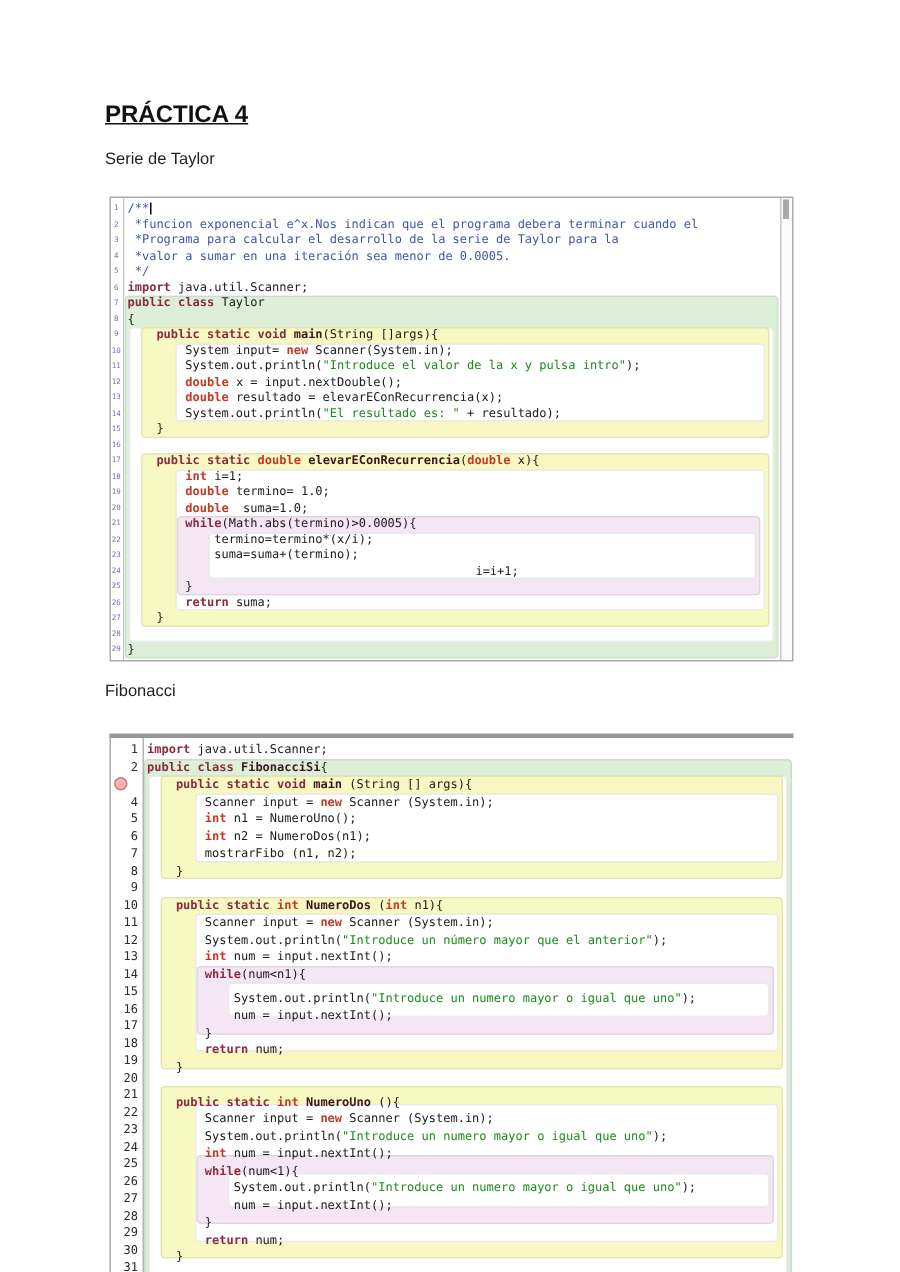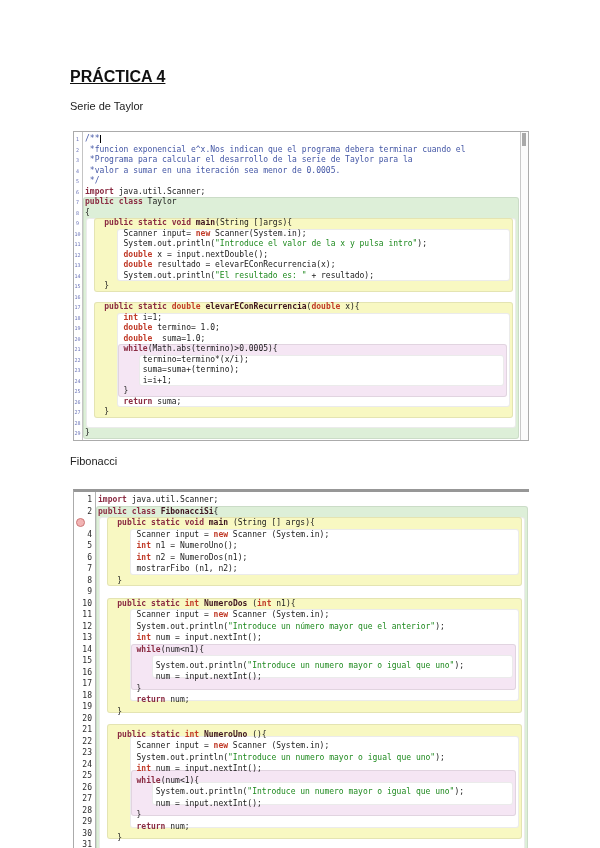--- a/index.html
+++ b/index.html
@@ -104,35 +104,35 @@
       <div class="code-lines" style="padding-top: 2px;">
         <div class="cl" style="height: 10.5px; line-height: 10.5px;"><span class="tk-c">/**</span><span class="cursor"></span></div>
         <div class="cl" style="height: 10.5px; line-height: 10.5px;"><span class="tk-c"> *funcion exponencial e^x.Nos indican que el programa debera terminar cuando el</span></div>
         <div class="cl" style="height: 10.5px; line-height: 10.5px;"><span class="tk-c"> *Programa para calcular el desarrollo de la serie de Taylor para la</span></div>
         <div class="cl" style="height: 10.5px; line-height: 10.5px;"><span class="tk-c"> *valor a sumar en una iteración sea menor de 0.0005.</span></div>
         <div class="cl" style="height: 10.5px; line-height: 10.5px;"><span class="tk-c"> */</span></div>
         <div class="cl" style="height: 10.5px; line-height: 10.5px;"><span class="tk-k">import</span><span class="tk-d"> java.util.Scanner;</span></div>
         <div class="cl" style="height: 10.5px; line-height: 10.5px;"><span class="tk-k">public class</span><span class="tk-d"> Taylor</span></div>
         <div class="cl" style="height: 10.5px; line-height: 10.5px;"><span class="tk-d">{</span></div>
         <div class="cl" style="height: 10.5px; line-height: 10.5px;"><span class="tk-d">    </span><span class="tk-k">public static void</span><span class="tk-d"> </span><span class="tk-m">main</span><span class="tk-d">(String []args){</span></div>
-        <div class="cl" style="height: 10.5px; line-height: 10.5px;"><span class="tk-d">        Scanner input= </span><span class="tk-t">new</span><span class="tk-d"> Scanner(System.in);</span></div>
+        <div class="cl" style="height: 10.5px; line-height: 10.5px;"><span class="tk-d">        System input= </span><span class="tk-t">new</span><span class="tk-d"> Scanner(System.in);</span></div>
         <div class="cl" style="height: 10.5px; line-height: 10.5px;"><span class="tk-d">        System.out.println(</span><span class="tk-s">"Introduce el valor de la x y pulsa intro"</span><span class="tk-d">);</span></div>
         <div class="cl" style="height: 10.5px; line-height: 10.5px;"><span class="tk-d">        </span><span class="tk-t">double</span><span class="tk-d"> x = input.nextDouble();</span></div>
         <div class="cl" style="height: 10.5px; line-height: 10.5px;"><span class="tk-d">        </span><span class="tk-t">double</span><span class="tk-d"> resultado = elevarEConRecurrencia(x);</span></div>
         <div class="cl" style="height: 10.5px; line-height: 10.5px;"><span class="tk-d">        System.out.println(</span><span class="tk-s">"El resultado es: "</span><span class="tk-d"> + resultado);</span></div>
         <div class="cl" style="height: 10.5px; line-height: 10.5px;"><span class="tk-d">    }</span></div>
         <div class="cl" style="height: 10.5px; line-height: 10.5px;"></div>
         <div class="cl" style="height: 10.5px; line-height: 10.5px;"><span class="tk-d">    </span><span class="tk-k">public static</span><span class="tk-d"> </span><span class="tk-t">double</span><span class="tk-d"> </span><span class="tk-m">elevarEConRecurrencia</span><span class="tk-d">(</span><span class="tk-t">double</span><span class="tk-d"> x){</span></div>
         <div class="cl" style="height: 10.5px; line-height: 10.5px;"><span class="tk-d">        </span><span class="tk-t">int</span><span class="tk-d"> i=1;</span></div>
         <div class="cl" style="height: 10.5px; line-height: 10.5px;"><span class="tk-d">        </span><span class="tk-t">double</span><span class="tk-d"> termino= 1.0;</span></div>
         <div class="cl" style="height: 10.5px; line-height: 10.5px;"><span class="tk-d">        </span><span class="tk-t">double</span><span class="tk-d">  suma=1.0;</span></div>
         <div class="cl" style="height: 10.5px; line-height: 10.5px;"><span class="tk-d">        </span><span class="tk-k">while</span><span class="tk-d">(Math.abs(termino)&gt;0.0005){</span></div>
         <div class="cl" style="height: 10.5px; line-height: 10.5px;"><span class="tk-d">            termino=termino*(x/i);</span></div>
         <div class="cl" style="height: 10.5px; line-height: 10.5px;"><span class="tk-d">            suma=suma+(termino);</span></div>
-        <div class="cl" style="height: 10.5px; line-height: 10.5px;"><span class="tk-d">            i=i+1;</span></div>
+        <div class="cl" style="height: 10.5px; line-height: 10.5px; text-align: center;"><span class="tk-d">            i=i+1;</span></div>
         <div class="cl" style="height: 10.5px; line-height: 10.5px;"><span class="tk-d">        }</span></div>
         <div class="cl" style="height: 10.5px; line-height: 10.5px;"><span class="tk-d">        </span><span class="tk-k">return</span><span class="tk-d"> suma;</span></div>
         <div class="cl" style="height: 10.5px; line-height: 10.5px;"><span class="tk-d">    }</span></div>
         <div class="cl" style="height: 10.5px; line-height: 10.5px;"></div>
         <div class="cl" style="height: 10.5px; line-height: 10.5px;"><span class="tk-d">}</span></div>
       </div>
     </div>
   <div class="scrollbar">
     <div class="scroll-thumb"></div>
   </div>

